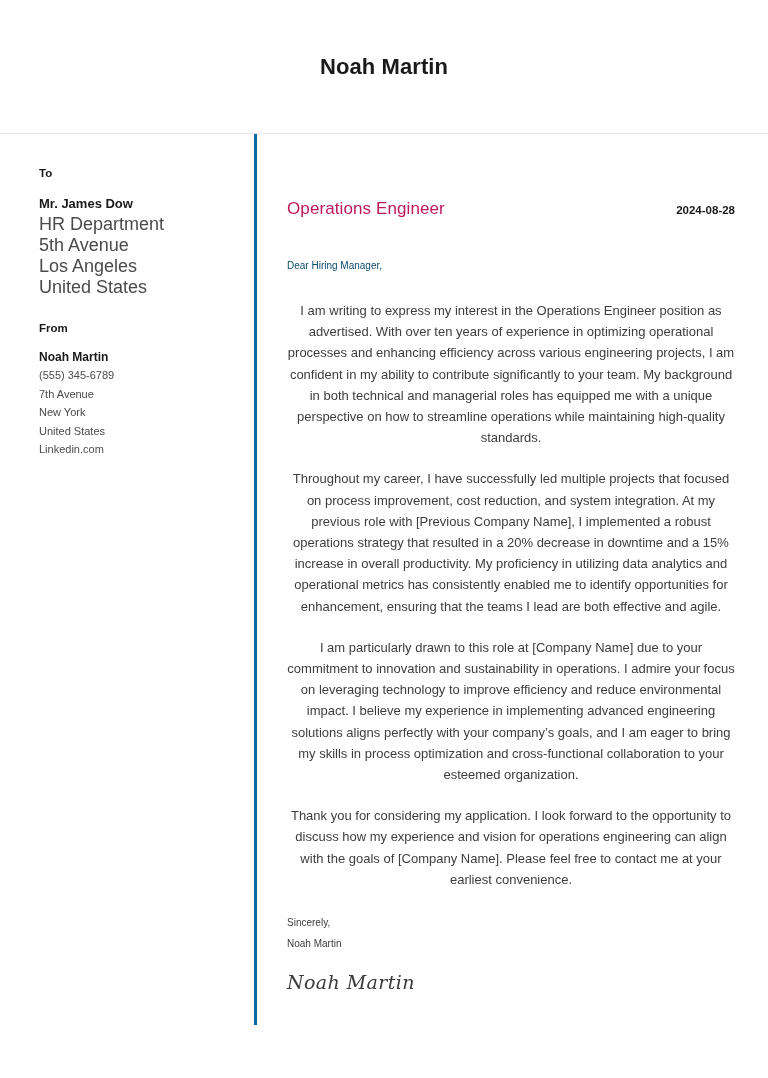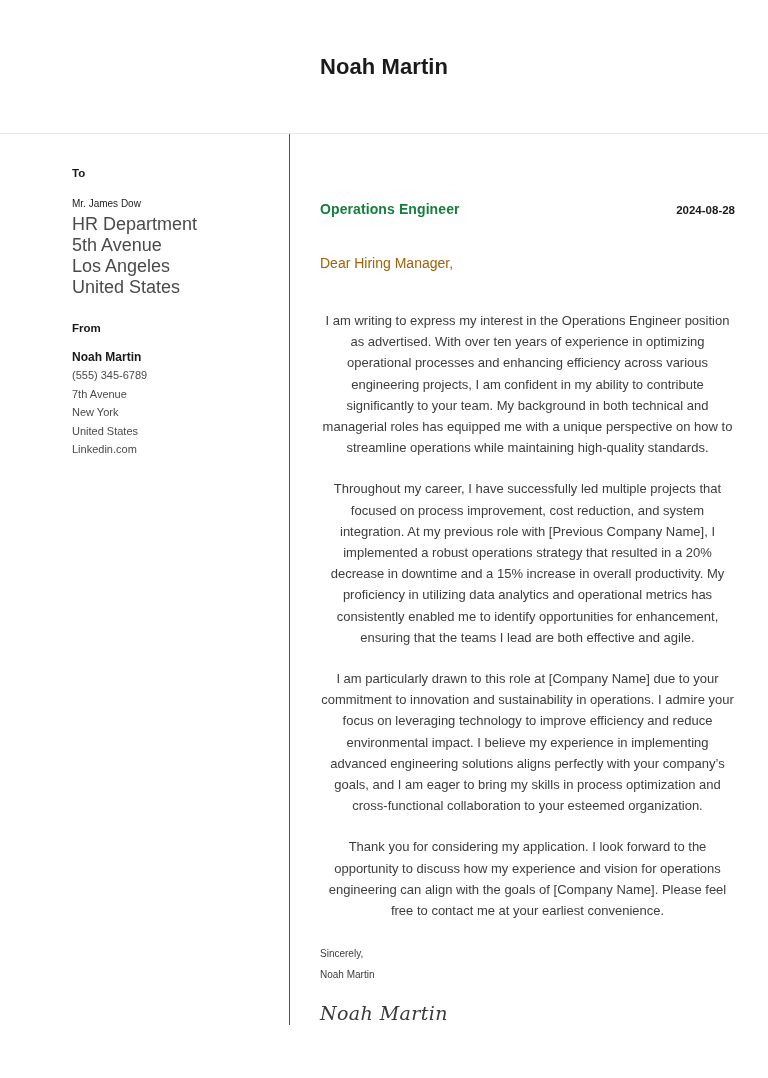--- a/index.html
+++ b/index.html
@@ -36,42 +36,41 @@
 
   
   .doc-body {
     display: flex;
     align-items: stretch;
   }
   .sidebar {
     width: 257px;
     flex: 0 0 257px;
     padding: 33px 24px 0 39px;
-    border-right: 1px solid #0369a1;
+    border-right: 3px solid #0369a1;
     min-height: 891px;
-    margin-left: 33px;
   }
   .main {
     flex: 1 1 auto;
     padding: 33px 33px 0 30px;
     min-width: 0;
   }
 
   
   .addr-label {
     font-size: 11.5px;
     font-weight: bold;
     color: #1a1a1a;
     margin: 0 0 12px 0;
     line-height: 1.2;
   }
   .block-to { margin-bottom: 24px; }
   .addr-name-lg {
-    font-size: 10px;
-    font-weight: normal;
+    font-size: 13px;
+    font-weight: bold;
     color: #1a1a1a;
     line-height: 21px;
   }
   .addr-line-lg {
     font-size: 18px;
     color: #4a4a4a;
     line-height: 21px;
   }
   .addr-name-sm {
     font-size: 12px;
@@ -86,37 +85,37 @@
   }
 
   
   .main-head {
     display: flex;
     align-items: baseline;
     justify-content: space-between;
     margin-bottom: 36px;
   }
   .job-title {
-    font-size: 14px;
-    font-weight: bold;
-    color: #15803d;
+    font-size: 17px;
+    font-weight: normal;
+    color: #be185d;
     letter-spacing: 0.1px;
   }
   .letter-date {
     font-size: 11.5px;
     font-weight: bold;
     color: #1a1a1a;
     white-space: nowrap;
     margin-top: 37px;
   }
   .salutation {
-    font-size: 14px;
-    color: #a16207;
+    font-size: 10px;
+    color: #0c4a6e;
     line-height: 21px;
-    margin-bottom: 36px;
+    margin-bottom: 24px;
   }
   .para {
     font-size: 13px;
     color: #3d3d3d;
     line-height: 21.2px;
     margin: 0 0 20px 0;
     text-align: center;
   }
   .closing {
     font-size: 10px;

